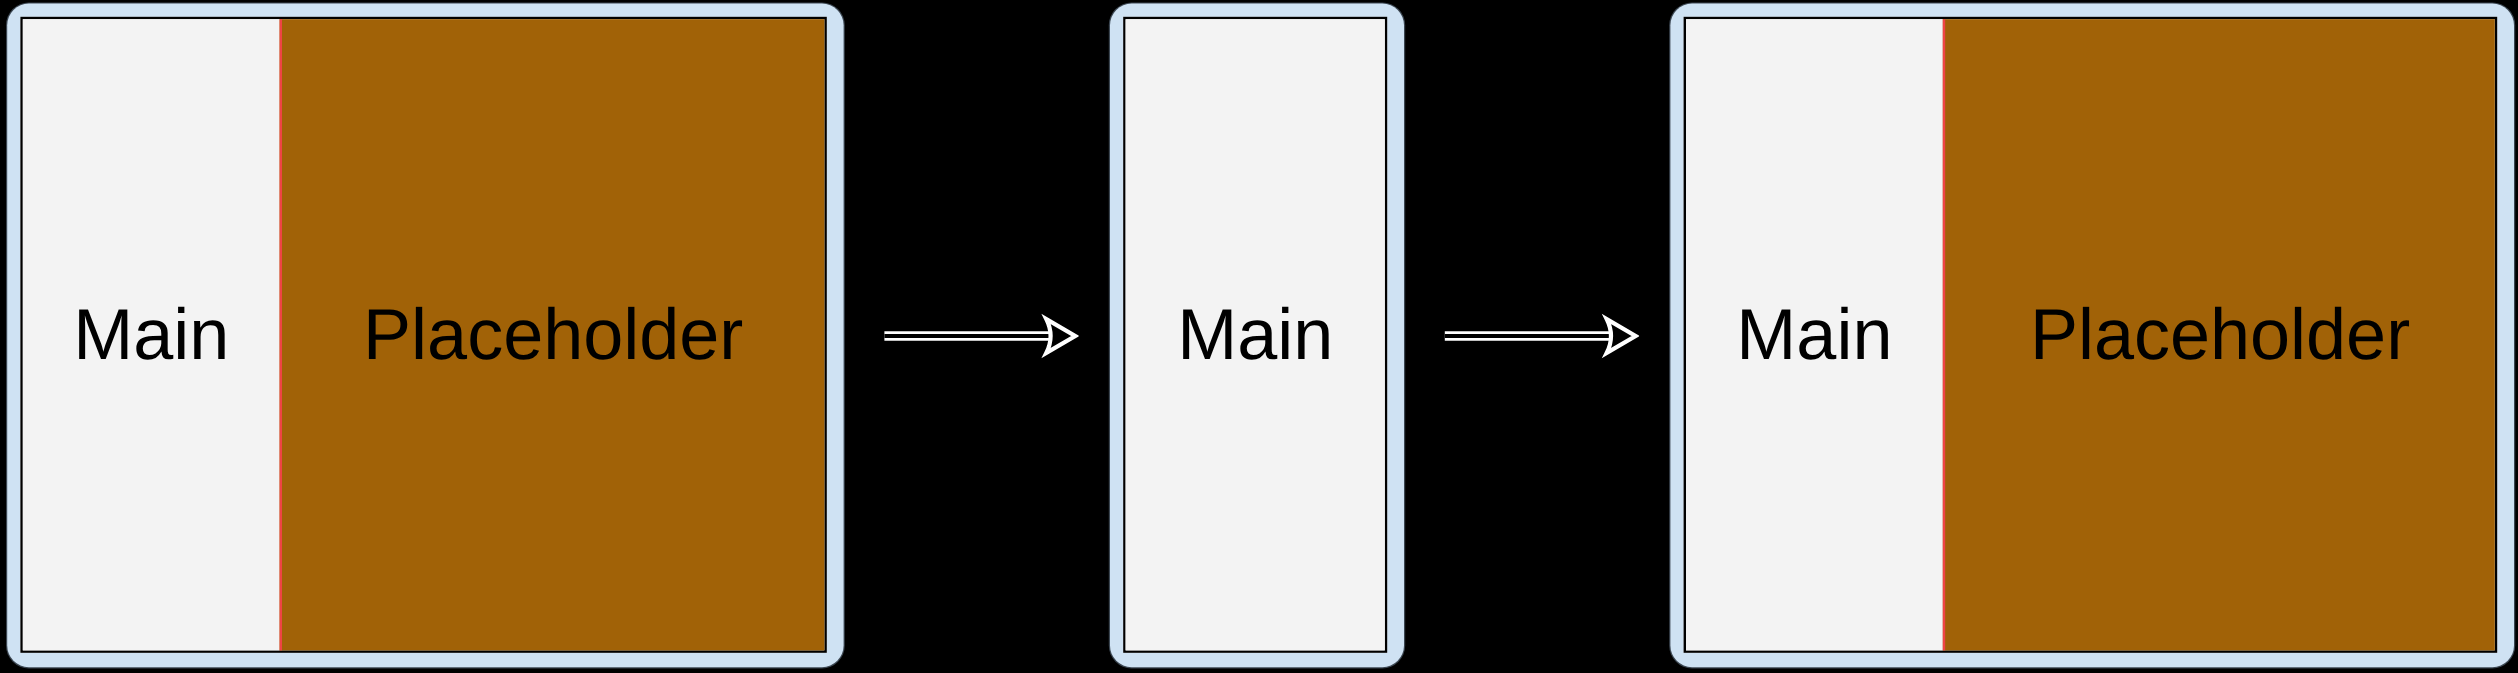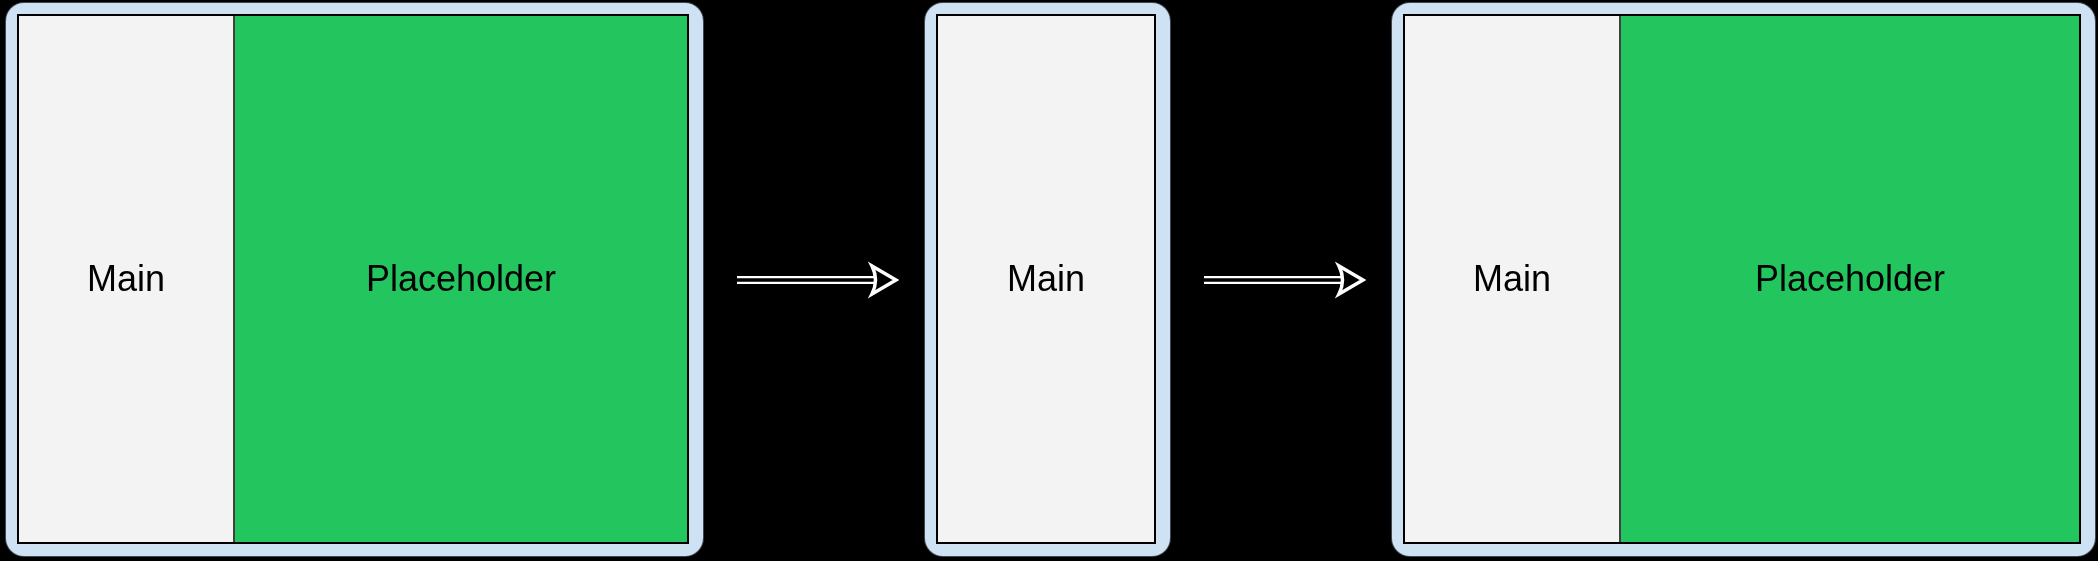--- a/index.html
+++ b/index.html
@@ -49,26 +49,26 @@
   .section--main {
     background: #f3f3f3;
     width: 214px;
     flex: 0 0 auto;
   }
   .panel--middle .section--main {
     width: auto;
     flex: 1 1 auto;
   }
   .section--placeholder {
-    background: #22c55e;
+    background: #a16207;
     flex: 1 1 auto;
-    border-left: 2px solid #404040;
+    border-left: 2px solid #ef4444;
   }
   .section-label {
-    font-size: 36px;
+    font-size: 60px;
     line-height: 1;
     color: #000000;
     white-space: nowrap;
     user-select: none;
   }
   .arrow {
     position: absolute;
     top: 260px;
     width: 166px;
     height: 40px;

